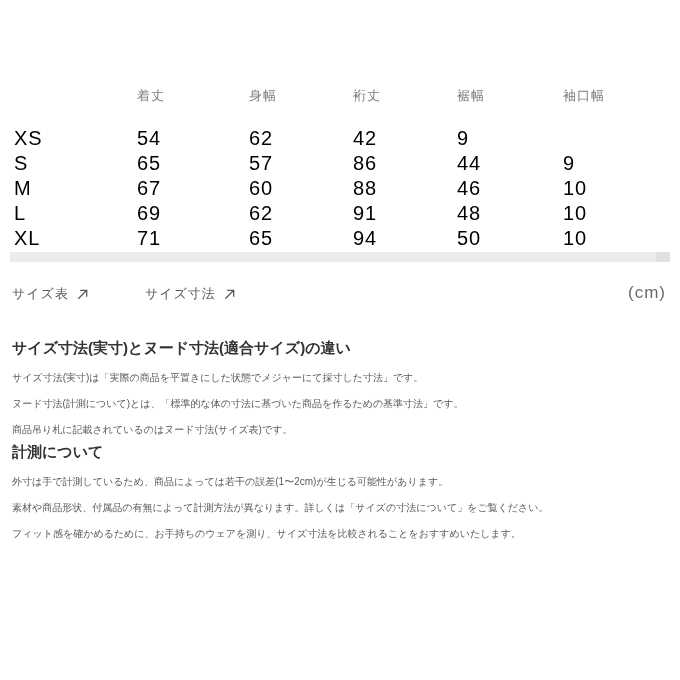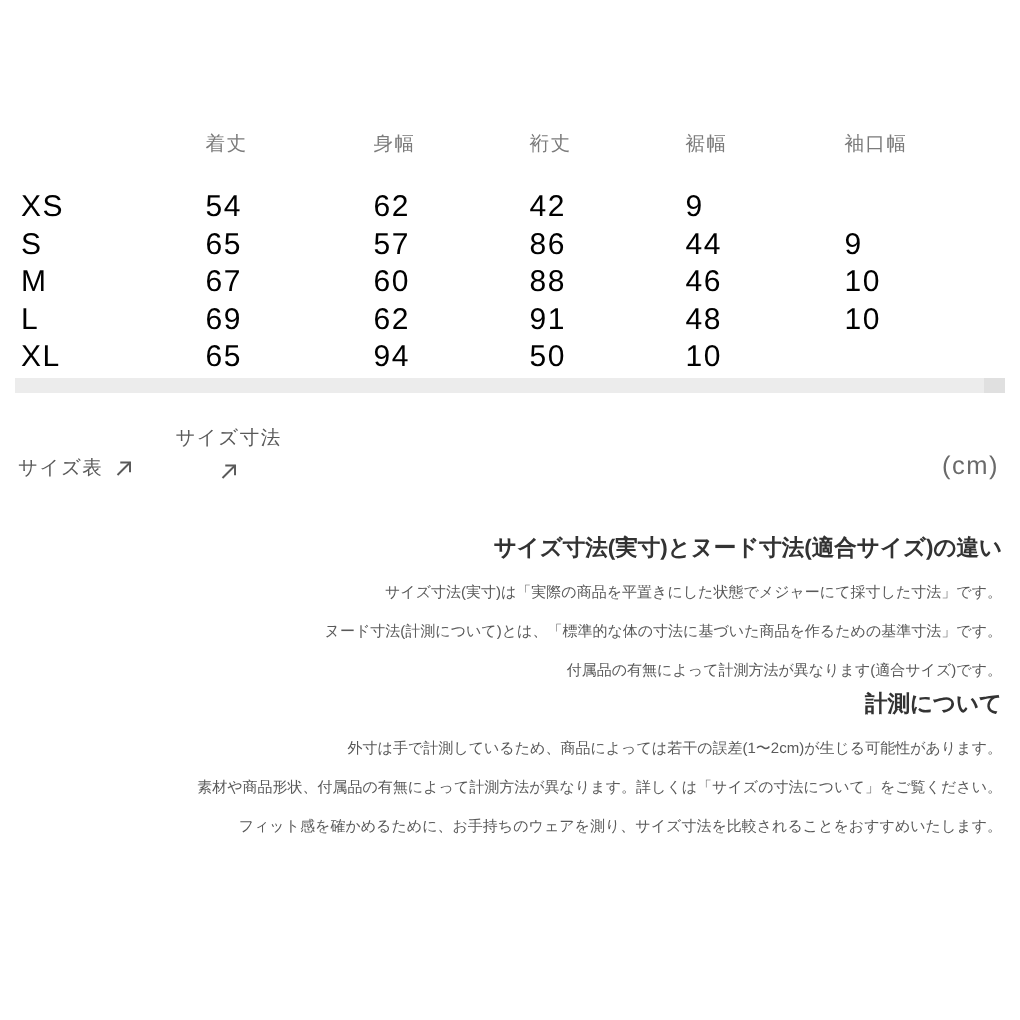--- a/index.html
+++ b/index.html
@@ -14,26 +14,26 @@
   .tbody-row { color:#000000; font-size:20px; line-height:25px; letter-spacing:1px; }
 
   
   .scroll-track { position:relative; margin:1px 10px 0 10px; height:10px; background:#ececec; }
   .scroll-thumb { position:absolute; right:0; top:0; height:10px; width:14px; background:#e0e0e0; }
 
   
   .links-row { display:flex; align-items:flex-end; margin:21px 14px 0 12px; }
   .chart-link { display:flex; align-items:center; gap:7px; font-size:13px; color:#5a5a5a;
                 letter-spacing:1px; cursor:pointer; }
-  .chart-link + .chart-link { margin-left:28px;flex-direction:column; }
+  .chart-link + .chart-link { margin-left:56px; }
   .arrow-ico { width:13px; height:13px; display:inline-block; }
   .unit { margin-left:auto; font-size:17px; color:#6a6a6a; letter-spacing:1px; }
 
   
-  .section { margin:0 12px; color:#595959;text-align:right; }
+  .section { margin:0 12px; color:#595959; }
   .section.first { margin-top:36px; }
   .section.second { }
   .sec-heading { font-size:15px; font-weight:bold; color:#333333; line-height:17px; margin-bottom:9px; }
   .sec-line { font-size:10px; line-height:26px; color:#595959; }
 </style>
 </head>
 <body>
 
 <div class="size-table">
   <div class="trow thead">
@@ -71,20 +71,21 @@
   <div class="trow tbody-row">
     <div>L</div>
     <div>69</div>
     <div>62</div>
     <div>91</div>
     <div>48</div>
     <div>10</div>
   </div>
   <div class="trow tbody-row">
     <div>XL</div>
+    <div>71</div>
     <div>65</div>
     <div>94</div>
     <div>50</div>
     <div>10</div>
   </div>
 </div>
 
 <div class="scroll-track">
   <div class="scroll-thumb"></div>
 </div>
@@ -108,21 +109,21 @@
       </svg>
     </span>
   </span>
   <span class="unit">(cm)</span>
 </div>
 
 <div class="section first">
   <div class="sec-heading">サイズ寸法(実寸)とヌード寸法(適合サイズ)の違い</div>
   <div class="sec-line">サイズ寸法(実寸)は「実際の商品を平置きにした状態でメジャーにて採寸した寸法」です。</div>
   <div class="sec-line">ヌード寸法(計測について)とは、「標準的な体の寸法に基づいた商品を作るための基準寸法」です。</div>
-  <div class="sec-line">付属品の有無によって計測方法が異なります(適合サイズ)です。</div>
+  <div class="sec-line">商品吊り札に記載されているのはヌード寸法(サイズ表)です。</div>
 </div>
 
 <div class="section second">
   <div class="sec-heading">計測について</div>
   <div class="sec-line">外寸は手で計測しているため、商品によっては若干の誤差(1〜2cm)が生じる可能性があります。</div>
   <div class="sec-line">素材や商品形状、付属品の有無によって計測方法が異なります。詳しくは「サイズの寸法について」をご覧ください。</div>
   <div class="sec-line">フィット感を確かめるために、お手持ちのウェアを測り、サイズ寸法を比較されることをおすすめいたします。</div>
 </div>
 
 </body></html>

